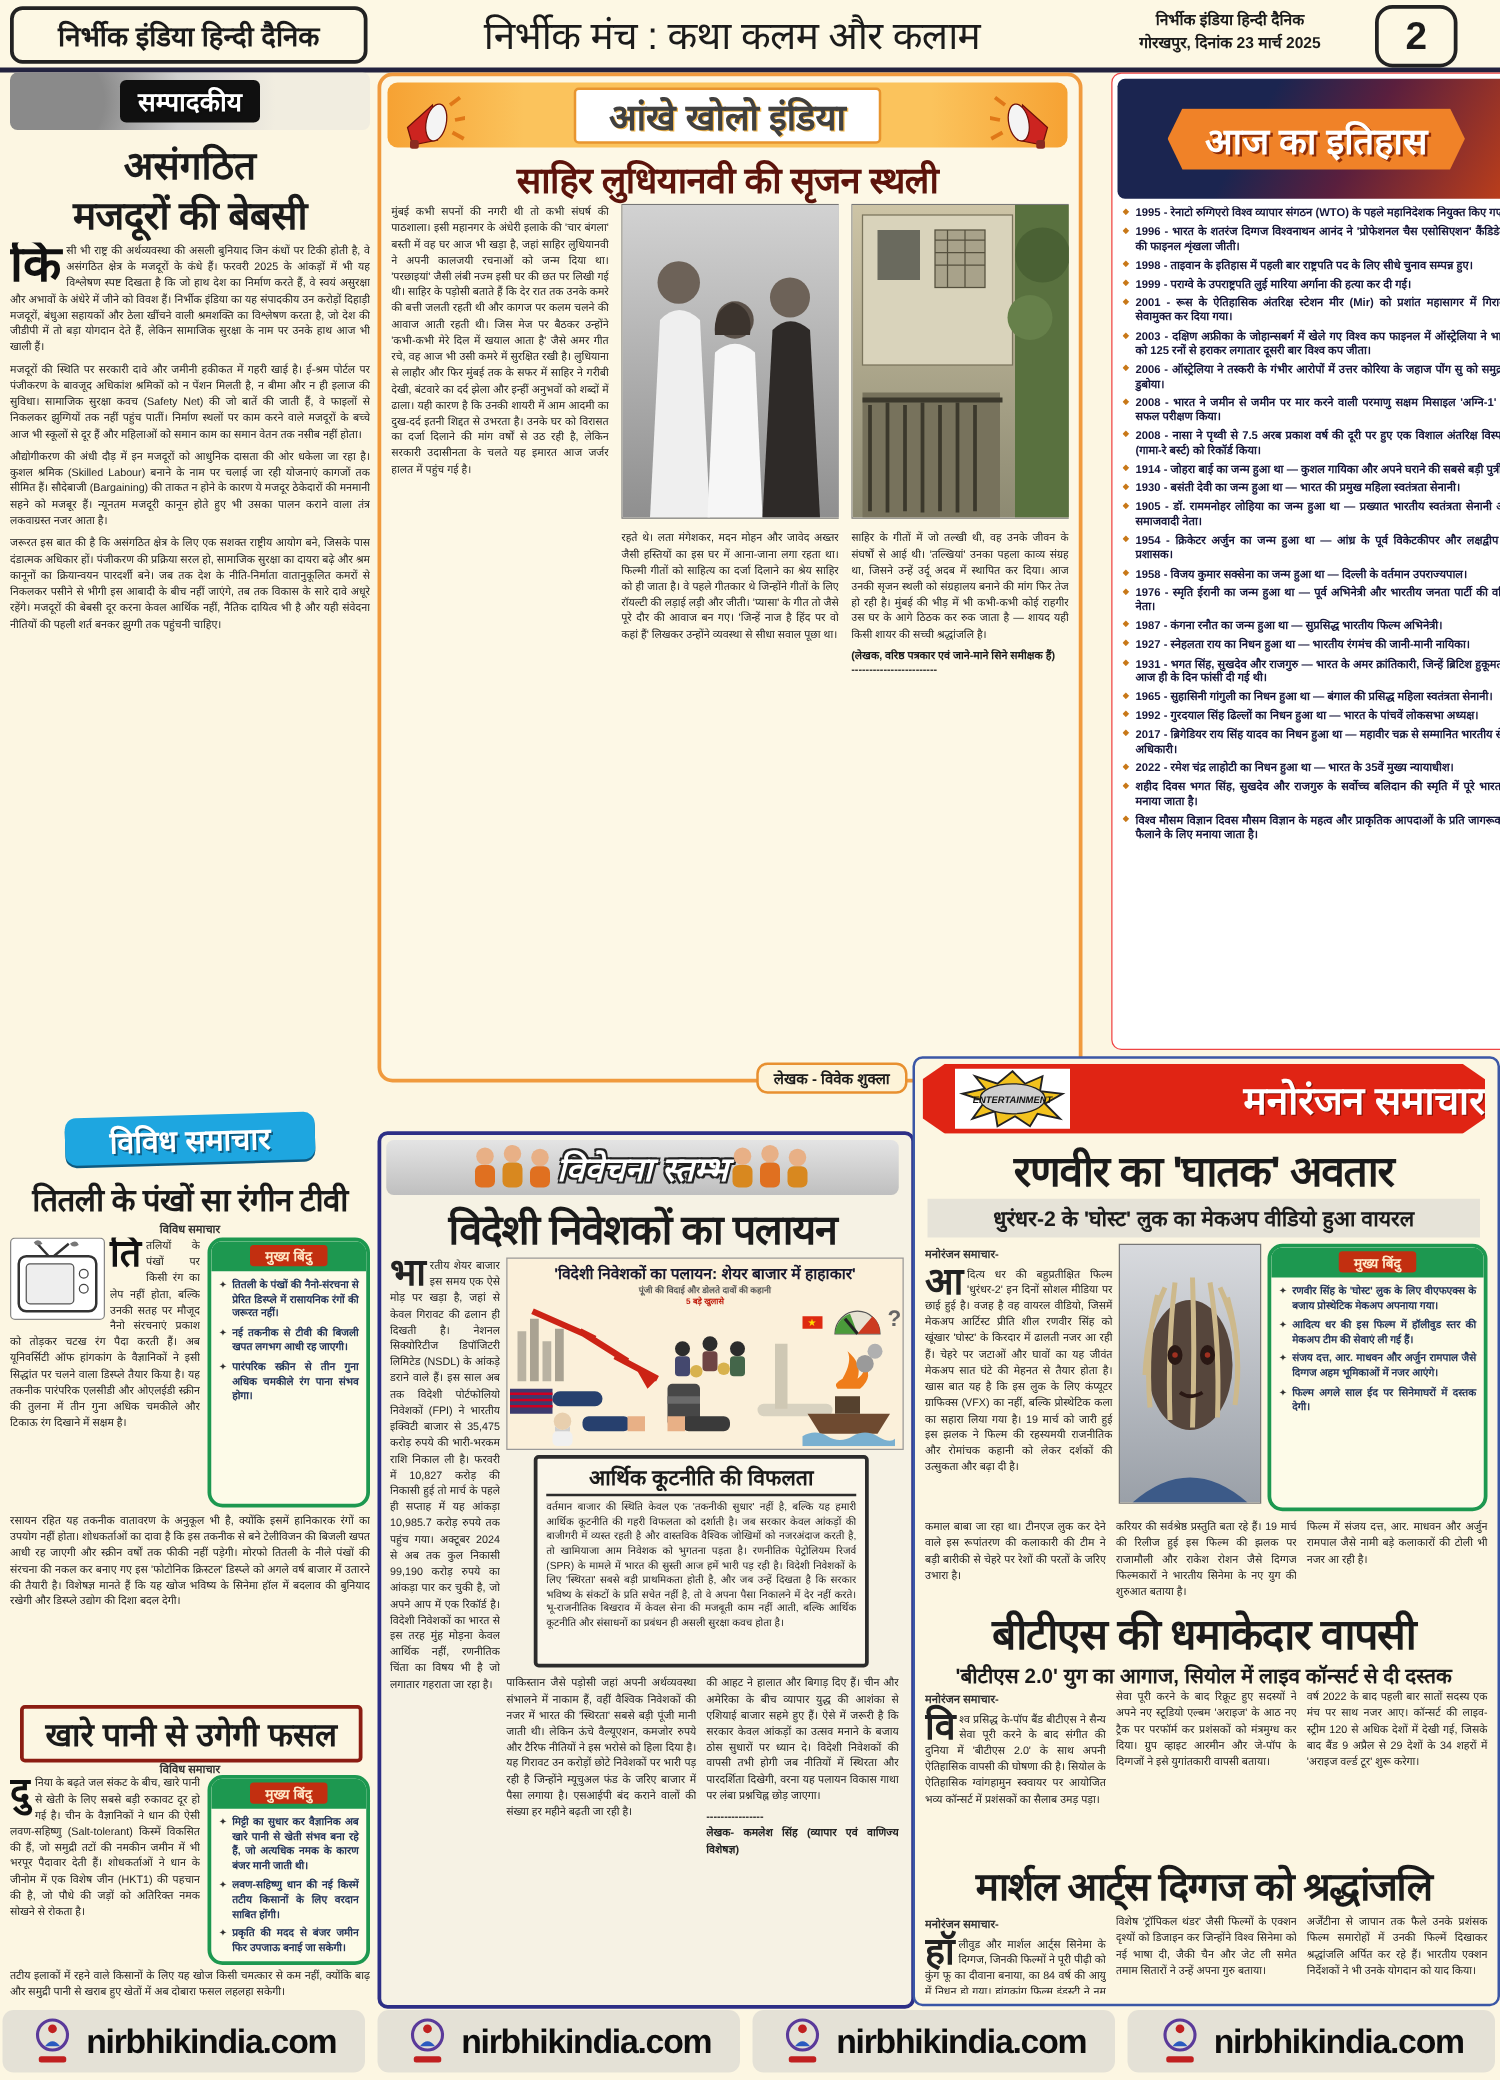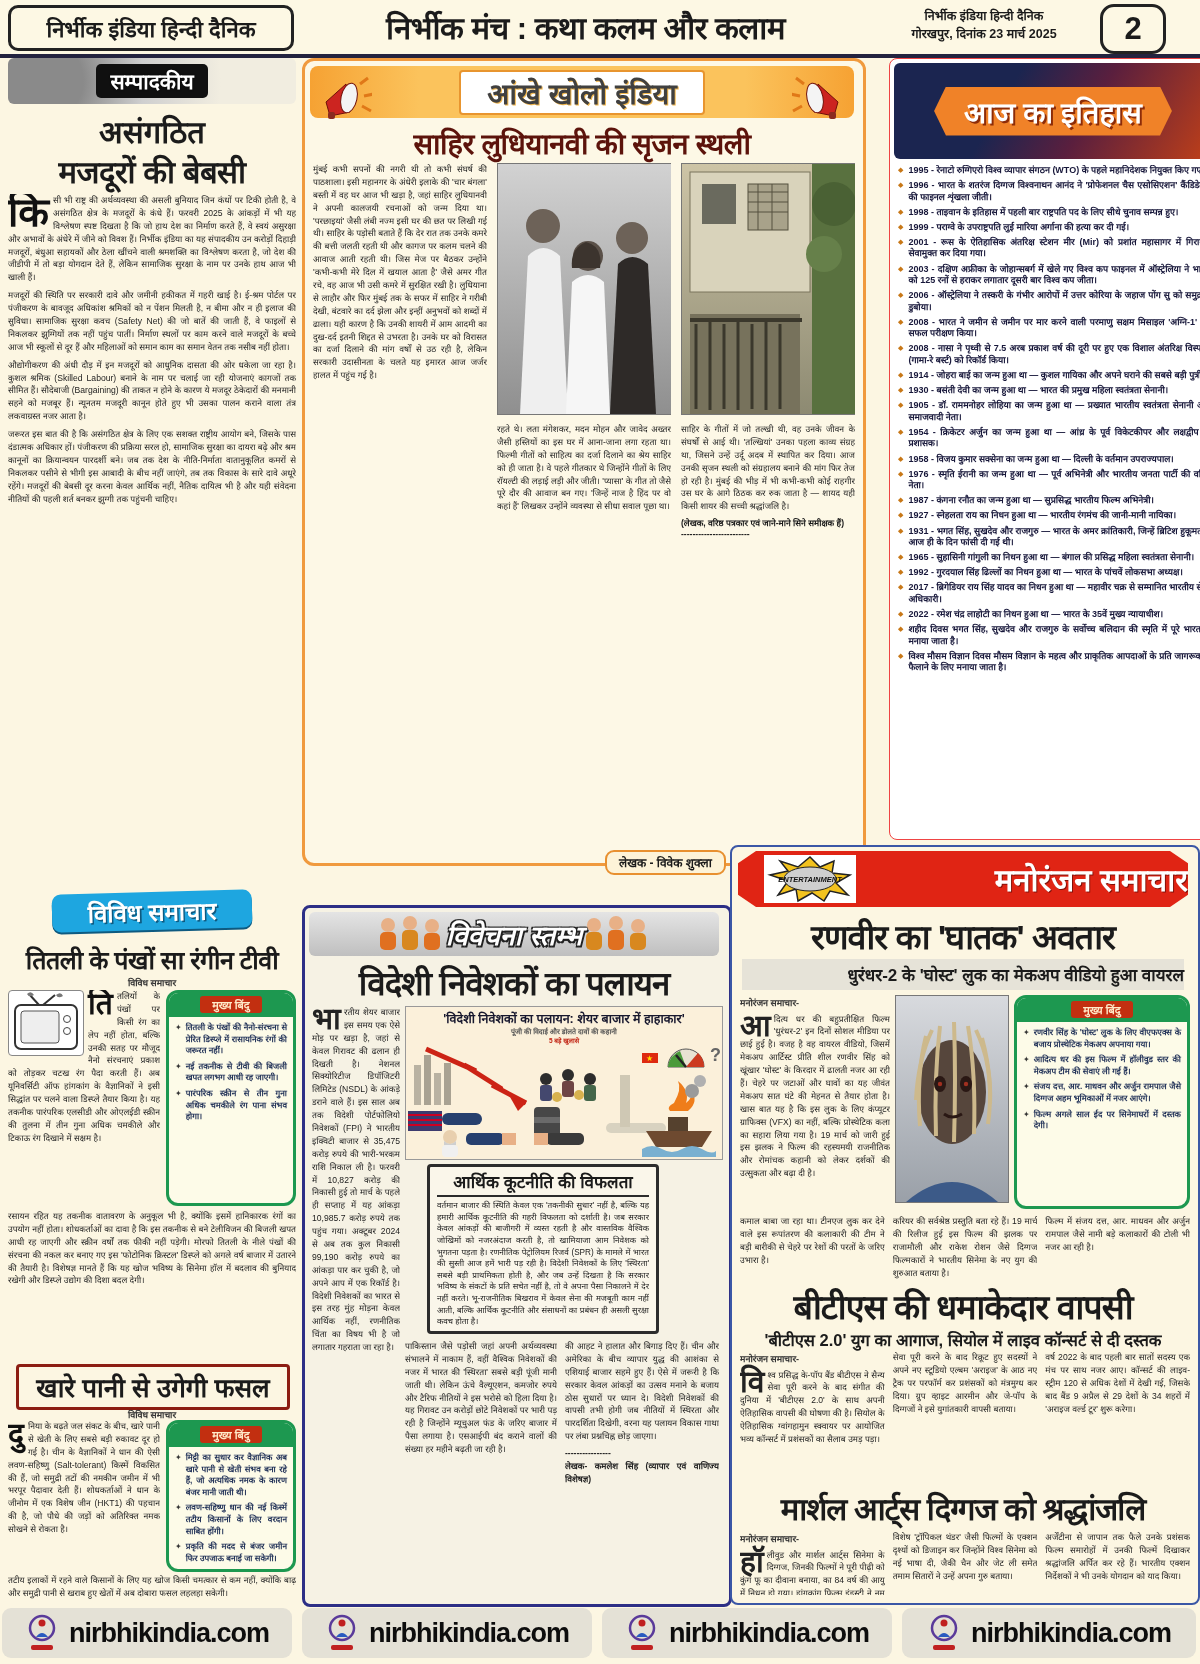--- a/index.html
+++ b/index.html
@@ -7,21 +7,21 @@
         font-family:"Liberation Sans","DejaVu Sans",sans-serif;color:#1b1b1b;overflow:hidden;}
   .body-text{font-size:8.6px;line-height:1.5;text-align:justify;color:#222;overflow:hidden;}
   .body-text p{margin:0 0 5px 0;}
   .dropcap{float:left;font-weight:800;font-size:40px;line-height:.8;padding:2px 4px 0 0;color:#111;}
   .byline{font-size:9px;font-weight:bold;color:#333;text-align:center;margin:2px 0;}
   
   .header{position:absolute;left:0;top:0;width:1200px;height:54px;background:#fdf8e4;border-bottom:4px solid #23233f;}
   .mast-left{position:absolute;left:8px;top:5px;width:280px;height:40px;border:3px solid #222;border-radius:10px;
              display:flex;align-items:center;justify-content:center;font-size:22px;font-weight:800;background:#fdf8e4;}
   .mast-center{position:absolute;left:298px;top:2px;width:575px;height:50px;display:flex;align-items:center;justify-content:center;
-             font-size:31px;font-weight:700;letter-spacing:-.5px;}
+             font-size:31px;font-weight:400;letter-spacing:-.5px;}
   .mast-right{position:absolute;left:880px;top:7px;width:208px;text-align:center;font-size:12.5px;font-weight:bold;line-height:1.45;}
   .page-num{position:absolute;left:1100px;top:4px;width:60px;height:44px;border:3px solid #222;border-radius:14px;
              display:flex;align-items:center;justify-content:center;font-size:31px;font-weight:bold;background:#fdf8e4;}
   
   .leftcol{position:absolute;left:8px;top:58px;width:288px;height:1546px;}
   .ed-art{position:absolute;left:0;top:0;width:288px;height:46px;border-radius:6px;
           background:radial-gradient(circle at 12% 50%,#8a8a8a 0 16%,#cfcfcf 40%,#f1ede0 70%),
                      radial-gradient(circle at 88% 50%,#8a8a8a 0 16%,#cfcfcf 40%,rgba(0,0,0,0) 70%);
           display:flex;align-items:center;justify-content:center;}
   .ed-label{background:#101010;color:#fff;font-size:21px;font-weight:800;padding:3px 14px;border-radius:5px;
@@ -76,34 +76,34 @@
   .hist-item .bullet{color:#c87818;font-size:7px;padding-top:1px;}
   
   .viv{position:absolute;left:302px;top:905px;width:424px;height:696px;border:3px solid #2d2f86;border-radius:8px;background:#f6f2e4;}
   .viv-banner{position:absolute;left:4px;top:4px;width:410px;height:44px;background:linear-gradient(#e4e4e4,#bfbfbf);
         border-radius:6px;display:flex;align-items:center;justify-content:center;}
   .viv-banner-text{font-size:27px;font-weight:800;font-style:italic;color:#fff;
         text-shadow:-1.5px -1.5px 0 #222,1.5px -1.5px 0 #222,-1.5px 1.5px 0 #222,1.5px 1.5px 0 #222;}
   .viv-head{position:absolute;left:0;top:52px;width:418px;font-size:33px;font-weight:800;text-align:center;letter-spacing:-1px;}
   .viv-col1{position:absolute;left:7px;top:98px;width:88px;height:588px;}
   .cartoon{position:absolute;left:100px;top:98px;width:316px;height:152px;border:1px solid #999;background:#fbf0da;overflow:hidden;}
-  .econ{position:absolute;left:122px;top:256px;width:232px;height:170px;border:3px solid #2c2c2c;border-radius:4px;background:#faf6ea;padding:3px 7px;box-sizing:border-box;}
+  .econ{position:absolute;left:122px;top:256px;width:268px;height:170px;border:3px solid #2c2c2c;border-radius:4px;background:#faf6ea;padding:3px 7px;box-sizing:border-box;}
   .econ-title{font-size:17px;font-weight:800;text-align:center;border-bottom:2px solid #2c2c2c;padding-bottom:2px;margin-bottom:3px;}
   .viv-colA{position:absolute;left:100px;top:432px;width:152px;height:254px;}
   .viv-colB{position:absolute;left:260px;top:432px;width:154px;height:254px;}
   .viv-credit{white-space:pre-line;font-weight:bold;font-size:8.6px;margin-top:4px;}
   
   .ent{position:absolute;left:730px;top:845px;width:466px;height:756px;border:2px solid #3b57a6;border-radius:8px;background:#fcf6e2;}
   .ent-banner{position:absolute;left:6px;top:4px;width:450px;height:56px;background:#e02414;
        clip-path:polygon(4% 0,96% 0,100% 22%,100% 78%,96% 100%,4% 100%,0 78%,0 22%);
        display:flex;align-items:center;}
   .ent-logo{width:92px;height:48px;background:#fff;margin-left:26px;position:relative;}
   .ent-banner-text{flex:1;text-align:right;color:#fff;font-size:31px;font-weight:800;text-shadow:1px 1px 0 #801008;}
   .ran-head{position:absolute;left:0;top:66px;width:462px;font-size:34px;font-weight:800;text-align:center;letter-spacing:-1px;}
-  .ran-sub{position:absolute;left:10px;top:112px;width:442px;background:#e6e3d8;font-size:17px;font-weight:800;text-align:right;padding:4px 0;}
+  .ran-sub{position:absolute;left:10px;top:112px;width:442px;background:#e6e3d8;font-size:17px;font-weight:800;text-align:center;padding:4px 0;}
   .ran-row{position:absolute;left:8px;top:148px;width:450px;height:214px;display:flex;gap:5px;}
   .ran-col1{width:150px;}
   .ran-photo{width:112px;height:206px;border:1px solid #777;flex:none;}
   .ran-below{position:absolute;left:8px;top:368px;width:450px;height:64px;display:flex;gap:8px;}
   .ran-below .bc{width:145px;overflow:hidden;}
   .bts-head{position:absolute;left:0;top:436px;width:462px;font-size:34px;font-weight:800;text-align:center;letter-spacing:-1px;}
   .bts-sub{position:absolute;left:0;top:481px;width:462px;font-size:16.5px;font-weight:800;text-align:center;}
   .bts-row{position:absolute;left:8px;top:504px;width:450px;height:132px;display:flex;gap:8px;}
   .bts-row .bc{width:145px;overflow:hidden;}
   .mar-head{position:absolute;left:0;top:640px;width:462px;font-size:31px;font-weight:800;text-align:center;letter-spacing:-1px;}

